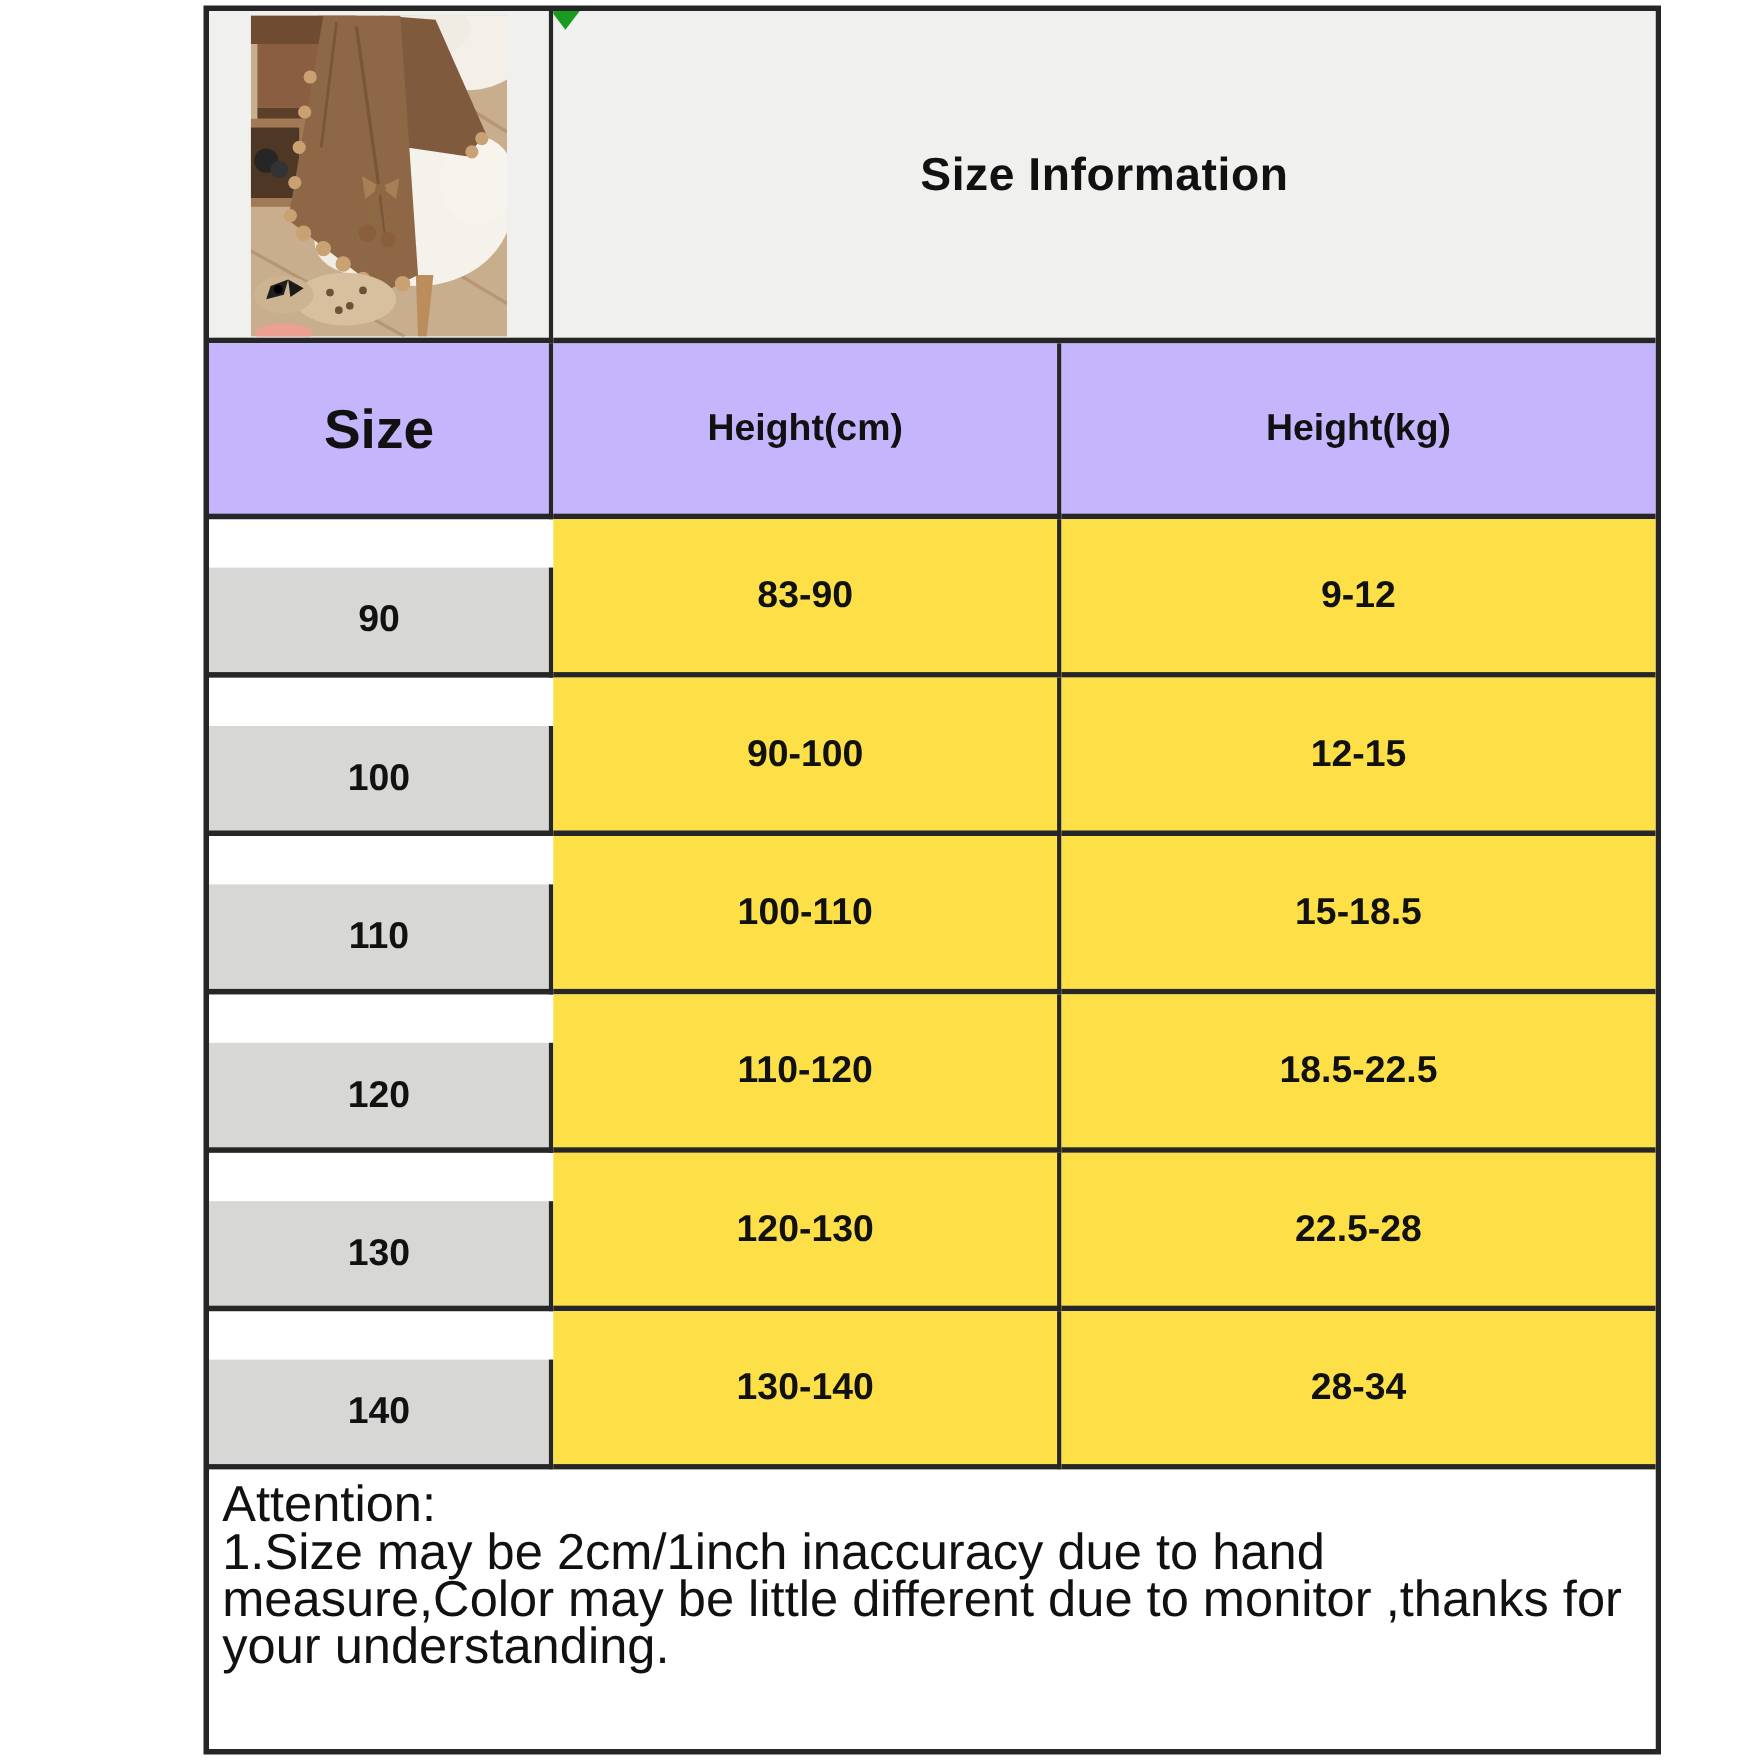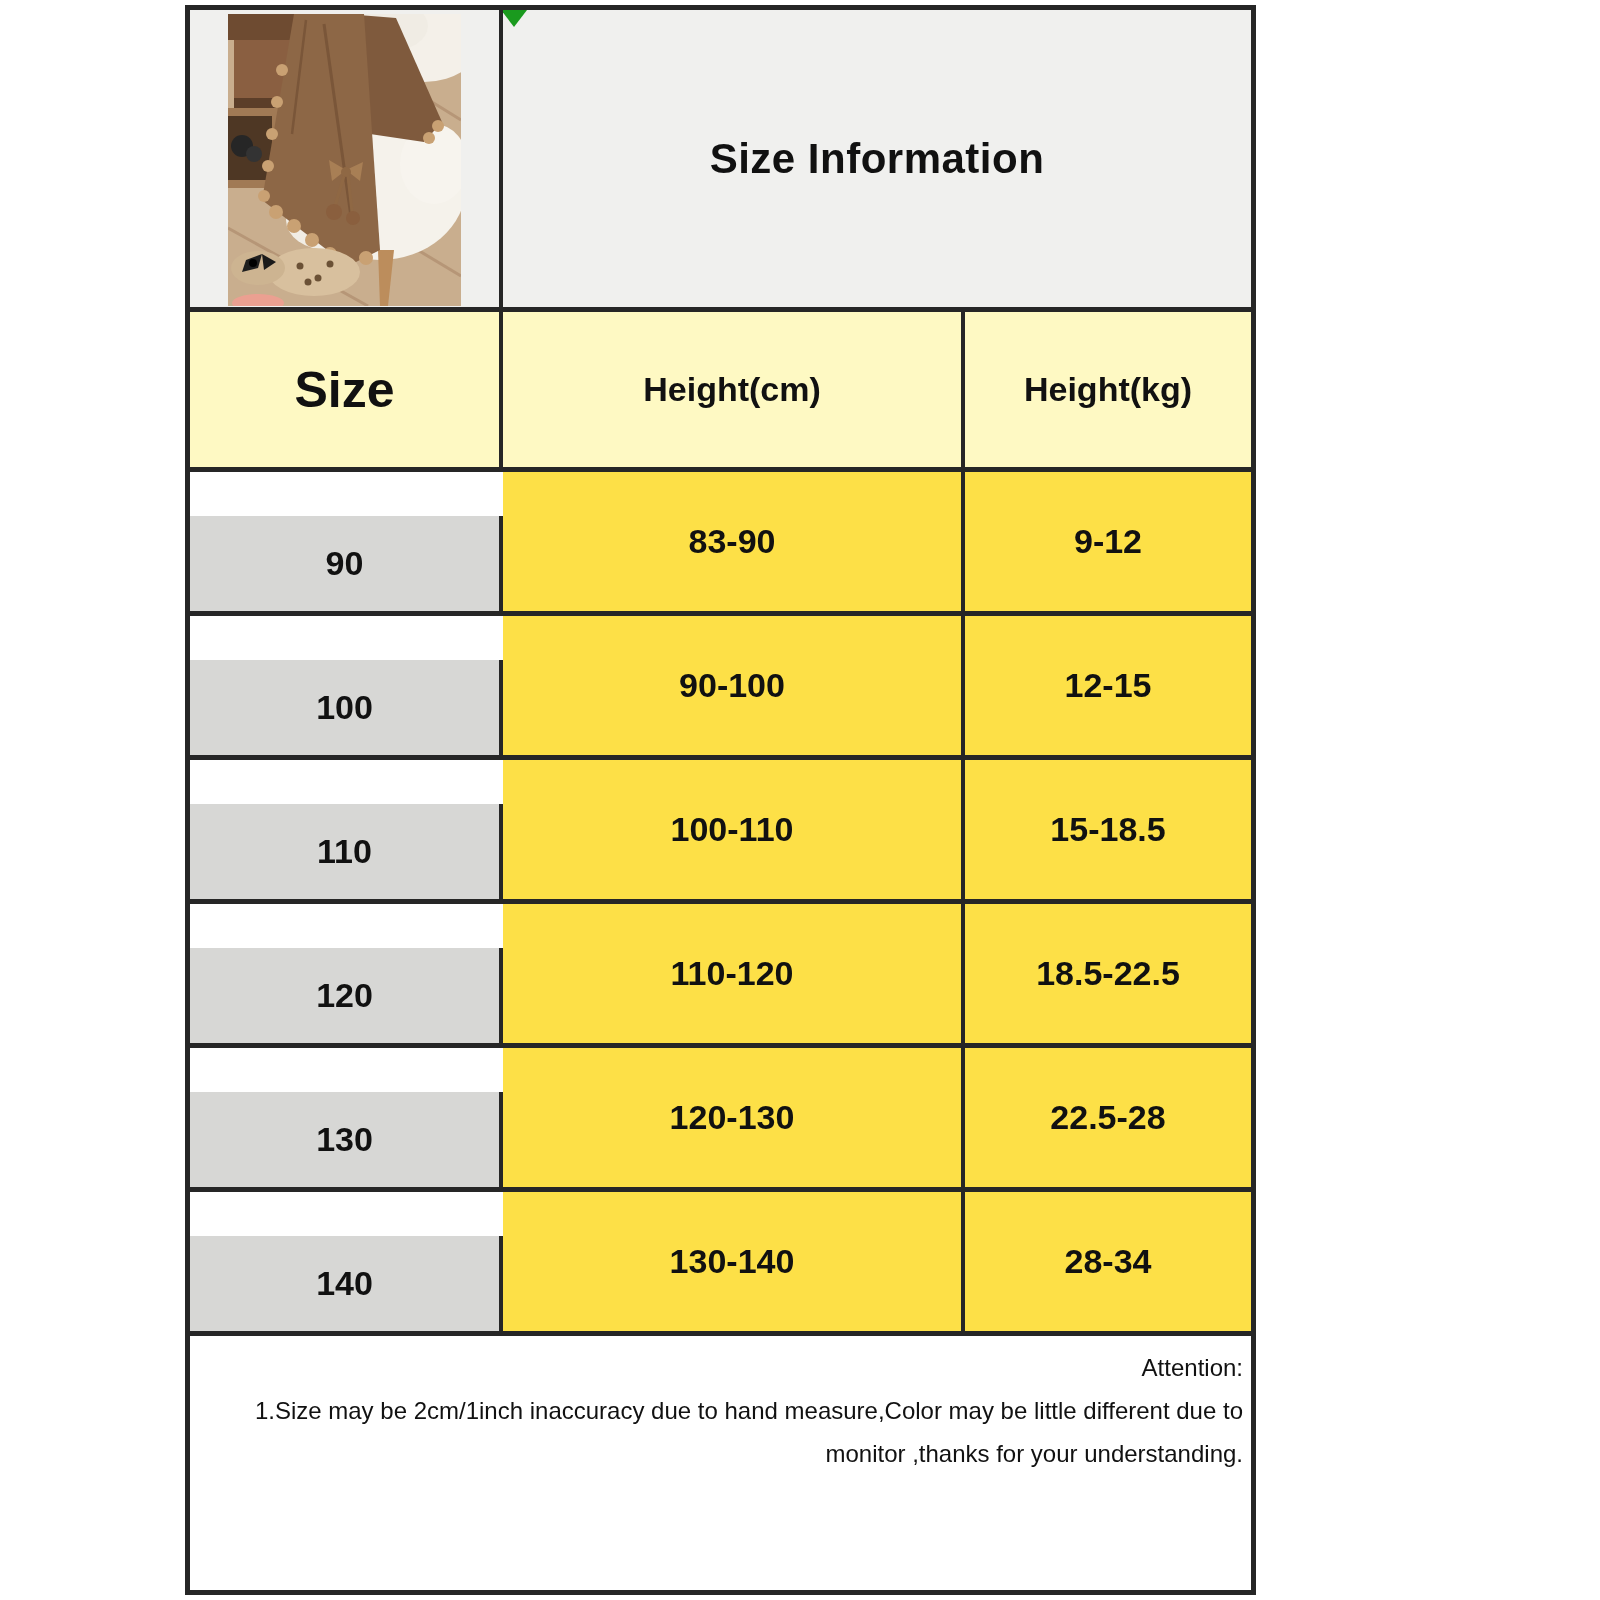--- a/index.html
+++ b/index.html
@@ -1,21 +1,21 @@
 <!DOCTYPE html>
 <html><head>
 <meta charset="utf-8">
 <style>
   * { box-sizing: border-box; margin: 0; padding: 0; }
   html, body { width: 1600px; height: 1600px; background: #ffffff; }
   body { font-family: "Liberation Sans", sans-serif; color: #111111; }
 
   .sheet {
     position: relative;
-    width: 1071px;
+    width: 1325px;
     height: 1590px;
     margin: 5px 0 0 185px;
     border: 5px solid #262626;
     background: #ffffff;
     display: grid;
     grid-template-columns: 313px 462px 1fr;
     grid-template-rows: 302px 160px repeat(6, 144px) 1fr;
   }
 
   .cell {
@@ -44,38 +44,37 @@
   .corner-flag {
     position: absolute;
     left: -2px; top: 0;
     width: 0; height: 0;
     border-left: 13px solid transparent;
     border-right: 13px solid transparent;
     border-top: 17px solid #1a9a1e;
   }
 
   
-  .head-cell { background: #fef9c3; font-weight: bold; font-size: 34px; }
+  .head-cell { background: #c4b5fd; font-weight: bold; font-size: 34px; }
   .head-size { font-size: 50px; }
 
   
   .size-col { background: #d7d7d5; font-weight: bold; font-size: 34px; margin-top: 44px; }
   .val-col  { background: #fde047; font-weight: bold; font-size: 34px; }
 
   
   .attention-cell {
     grid-column: 1 / 4;
     background: #ffffff;
     border-right: none;
     border-bottom: none;
     display: block;
-    padding: 10px 8px 0 12px;
-    font-size: 24px;
+    padding: 10px 28px 0 12px;
+    font-size: 46px;
     line-height: 43px;
-    text-align: right;
   }
 </style>
 </head>
 <body>
 
 <div class="sheet">
 
   <div class="cell img-cell">
     <svg width="233" height="292" viewBox="0 0 233 292" role="img">
 

